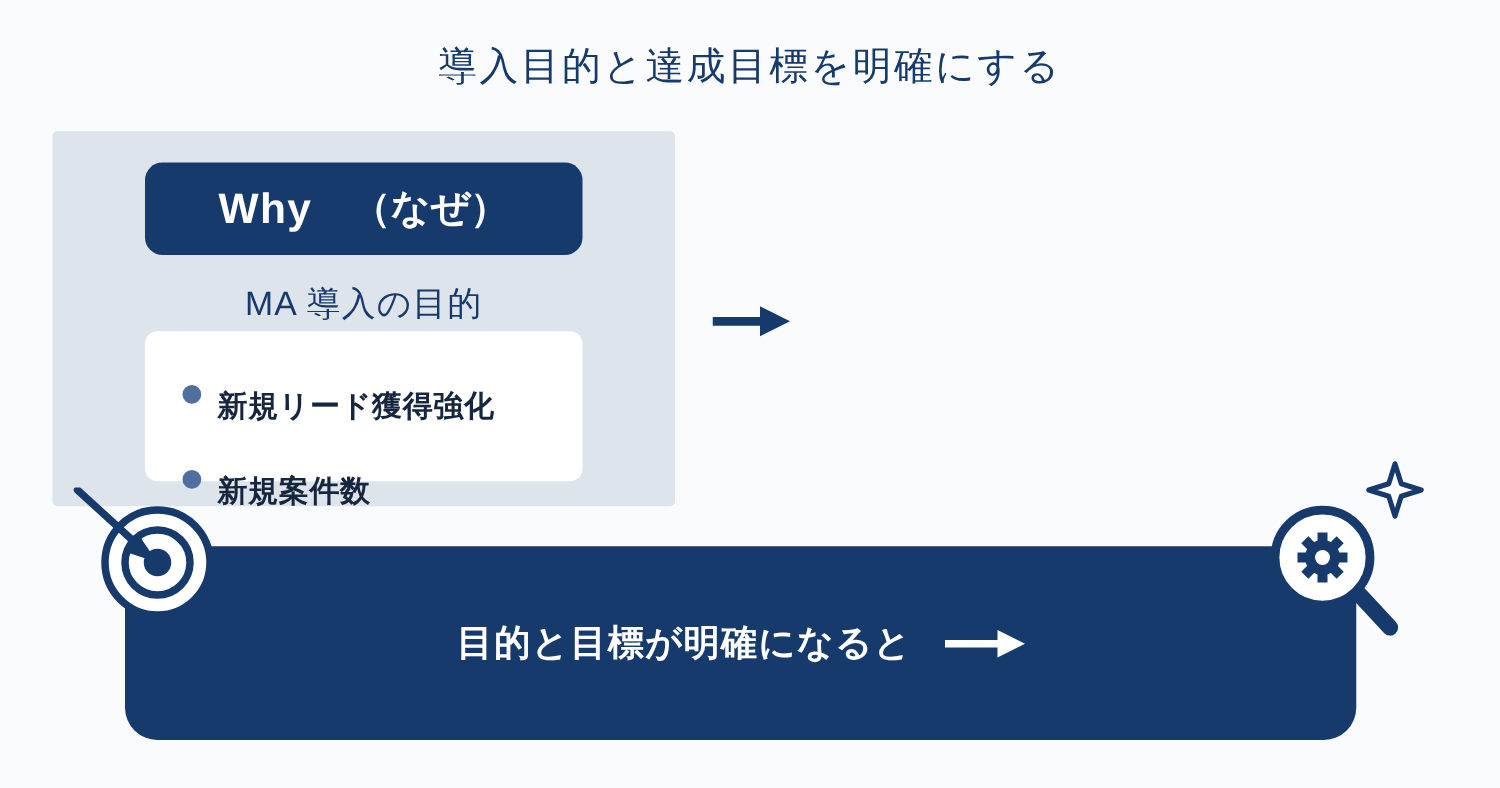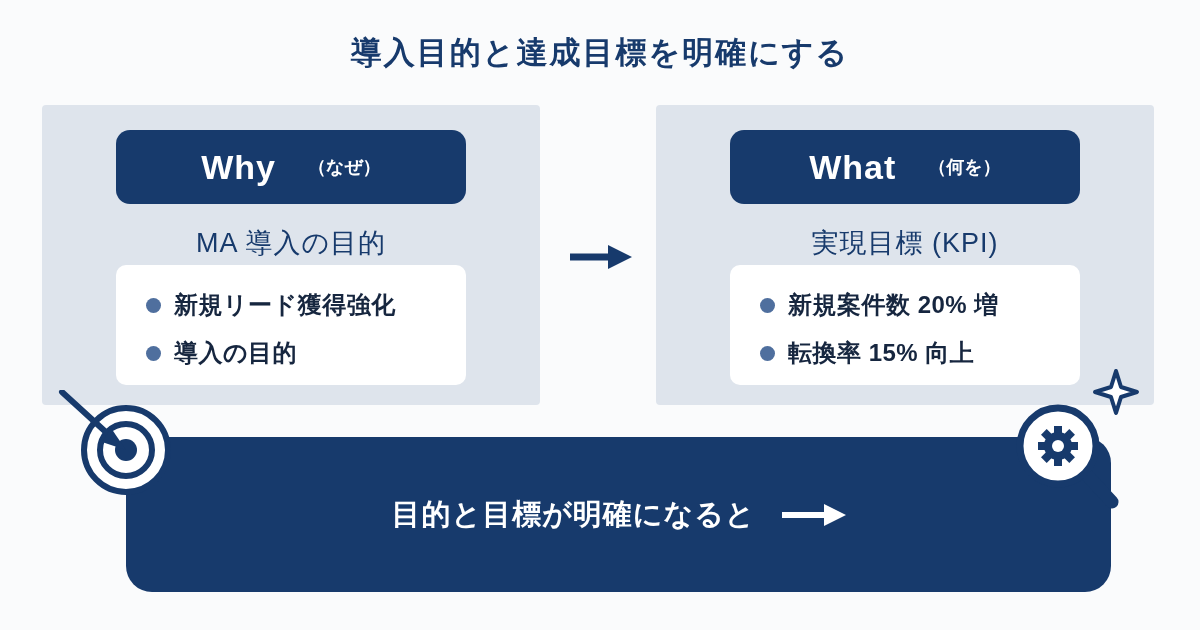--- a/index.html
+++ b/index.html
@@ -12,21 +12,21 @@
     font-family: "Liberation Sans", "DejaVu Sans", sans-serif;
     overflow: hidden;
     color: var(--text-dark, #16263f);
   }
   .title {
     position: absolute;
     top: 32px; left: 0;
     width: 100%;
     text-align: center;
     font-size: 31px;
-    font-weight: bold;
+    font-weight: normal;
     letter-spacing: 2px;
     color: var(--navy, #173a6c);
   }
   .panel {
     position: absolute;
     top: 105px;
     width: 498px;
     height: 300px;
     background: var(--panel-bg, #dee4ec);
     border-radius: 4px;
@@ -39,21 +39,21 @@
     width: 350px; height: 74px;
     background: var(--navy, #173a6c);
     border-radius: 14px;
     display: flex;
     align-items: center;
     justify-content: center;
     color: #ffffff;
     gap: 28px;
   }
   .pill .latin { font-size: 34px; font-weight: bold; letter-spacing: 1px; }
-  .pill .kana  { font-size: 18px; font-weight: bold; margin-left: 4px; }
+  .pill .kana  { font-size: 31px; font-weight: bold; margin-left: 4px; }
   .subtitle {
     position: absolute;
     top: 120px; left: 0;
     width: 100%;
     text-align: center;
     font-size: 27px;
     font-weight: normal;
     color: var(--navy, #173a6c);
     letter-spacing: 1px;
   }
@@ -66,39 +66,38 @@
     padding: 24px 0 0 30px;
   }
   .bullet-row { display: flex; align-items: center; margin-bottom: 16px; }
   .dot {
     width: 15px; height: 15px;
     border-radius: 50%;
     background: var(--bullet-dot, #4f6f9e);
     margin-right: 13px;
     flex: none;
   }
-  .bullet-text { font-size: 24px; font-weight: bold; color: var(--text-dark, #16263f); letter-spacing: 0.5px; }
+  .bullet-text { font-size: 24px; font-weight: bold; color: var(--text-dark, #16263f); letter-spacing: 0.5px; margin-top: 20px; }
   .mid-arrow {
     position: absolute;
     left: 570px; top: 242px;
     color: var(--navy, #173a6c);
   }
   .banner {
     position: absolute;
     left: 100px; top: 437px;
     width: 985px; height: 155px;
     background: var(--navy, #173a6c);
     border-radius: 26px;
     display: flex;
     align-items: center;
     justify-content: center;
     gap: 26px;
     color: #ffffff;
     z-index: 1;
-    margin-left: 26px;
   }
   .banner-text { font-size: 29px; font-weight: bold; letter-spacing: 1px; }
   .banner-arrow { color: #ffffff; flex: none; }
   .corner-icon { position: absolute; z-index: 2; color: var(--navy, #173a6c); }
   .target-icon-svg    { left: 58px;  top: 390px; }
   .magnifier-icon-svg { left: 1006px; top: 396px; }
   .sparkle-icon-svg   { left: 1092px; top: 368px; }
 </style>
 </head>
 <body>
@@ -113,47 +112,30 @@
         <span class="kana">（なぜ）</span>
     </div>
     <div class="subtitle">MA 導入の目的</div>
     <div class="card">
       <div class="bullet-row">
         <span class="dot"></span>
         <span class="bullet-text">新規リード獲得強化</span>
       </div>
       <div class="bullet-row">
         <span class="dot"></span>
-        <span class="bullet-text">導入の目的</span>
+        <span class="bullet-text">新規案件数</span>
       </div>
     </div>
   </section>
 
   <svg class="mid-arrow" width="62" height="30" viewBox="0 0 62 30">
     <line x1="0" y1="15" x2="40" y2="15" stroke="currentColor" stroke-width="7"></line>
     <polygon points="38,3 62,15 38,27" fill="currentColor"></polygon>
   </svg>
 
-  <section class="panel what">
-    <div class="pill">
-      <span class="latin">What</span>
-        <span class="kana">（何を）</span>
-    </div>
-    <div class="subtitle">実現目標 (KPI)</div>
-    <div class="card">
-      <div class="bullet-row">
-        <span class="dot"></span>
-        <span class="bullet-text">新規案件数 20% 増</span>
-      </div>
-      <div class="bullet-row">
-        <span class="dot"></span>
-        <span class="bullet-text">転換率 15% 向上</span>
-      </div>
-    </div>
-  </section>
 
   <div class="banner">
     <span class="banner-text">目的と目標が明確になると</span>
     <svg class="banner-arrow" width="64" height="28" viewBox="0 0 64 28">
       <line x1="0" y1="14" x2="44" y2="14" stroke="currentColor" stroke-width="6"></line>
       <polygon points="42,3 64,14 42,25" fill="currentColor"></polygon>
     </svg>
   </div>
 
   <svg class="corner-icon target-icon-svg" width="130" height="115" viewBox="0 0 130 115">

